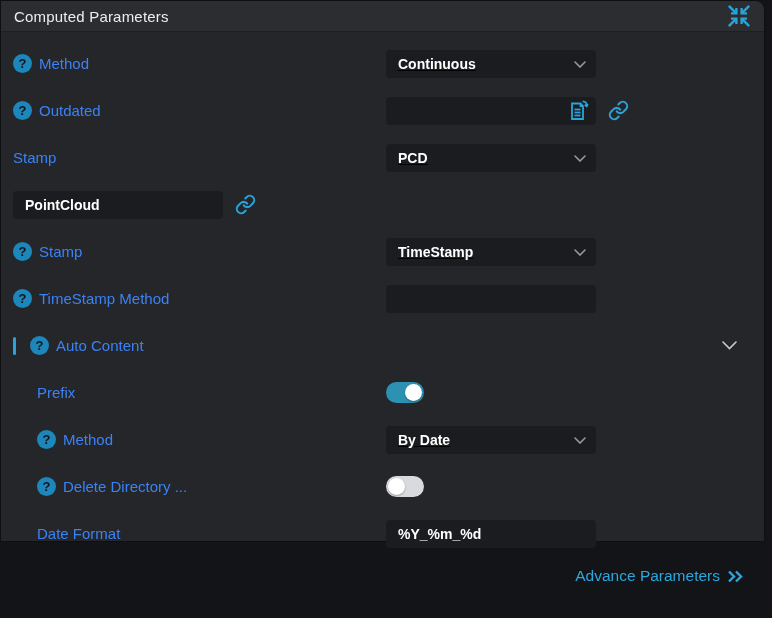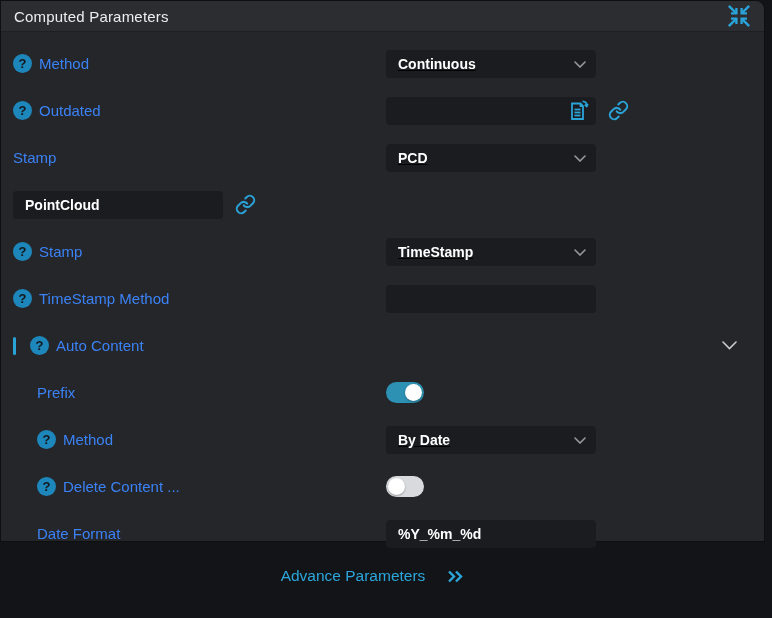--- a/index.html
+++ b/index.html
@@ -57,22 +57,22 @@
     position: absolute; top: 2px; box-shadow: 0 1px 2px rgba(0,0,0,.3);
   }
   .toggle.on .knob { right: 2px; }
   .toggle.off .knob { left: 2px; }
 
   .section-bar { width: 3px; height: 18px; background: #2aa3d8; border-radius: 2px; margin-right: 14px; flex-shrink: 0; }
   .row.section { padding-right: 27px; }
   .section-chev { margin-left: auto; cursor: pointer; display: flex; }
 
   .footer {
-    height: 38px; display: flex; align-items: center; justify-content: center;
-    padding-right: 20px; gap: 22px; cursor: pointer;
+    height: 38px; display: flex; align-items: center; justify-content: flex-end;
+    padding-right: 20px; gap: 7px; cursor: pointer;
   }
   .adv-link { color: #2ba7dc; font-size: 15.5px; }
 </style>
 </head>
 <body>
 
 <div class="panel">
 
   <div class="header">
     <span class="title">Computed Parameters</span>
@@ -204,21 +204,21 @@
         <span class="val">By Date</span>
         <svg class="chev" width="12" height="7" viewBox="0 0 12 7" fill="none" stroke="#97989d" stroke-width="1.6" stroke-linecap="round">
             <polyline points="1,1 6,6 11,1"></polyline>
           </svg>
       </div>
     </div>
 
     <div class="row sub">
       <div class="label-cell">
         <span class="help">?</span>
-        <span class="lbl">Delete Content ...</span>
+        <span class="lbl">Delete Directory ...</span>
       </div>
       <div class="toggle off">
           <span class="knob"></span>
         </div>
     </div>
 
     <div class="row sub">
       <div class="label-cell">
         <span class="lbl">Date Format</span>
       </div>

